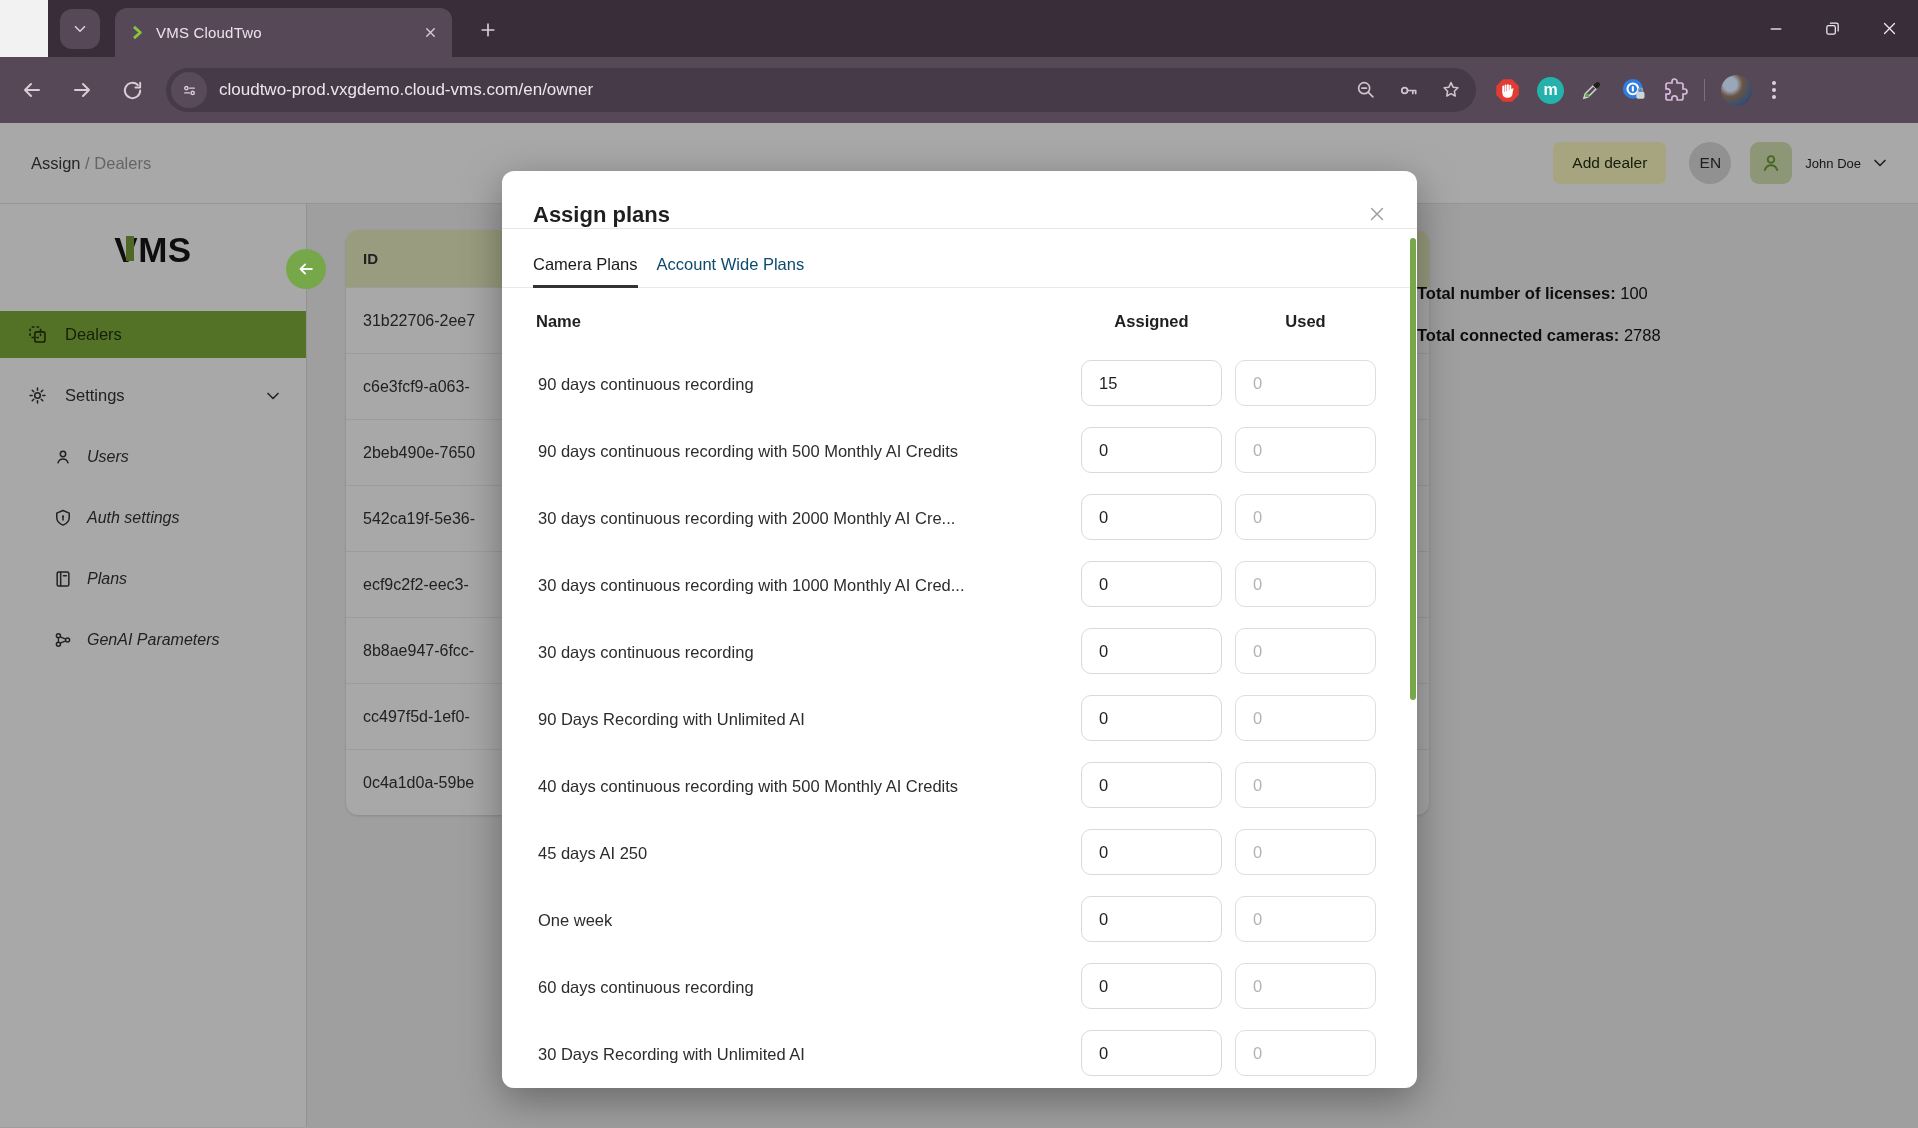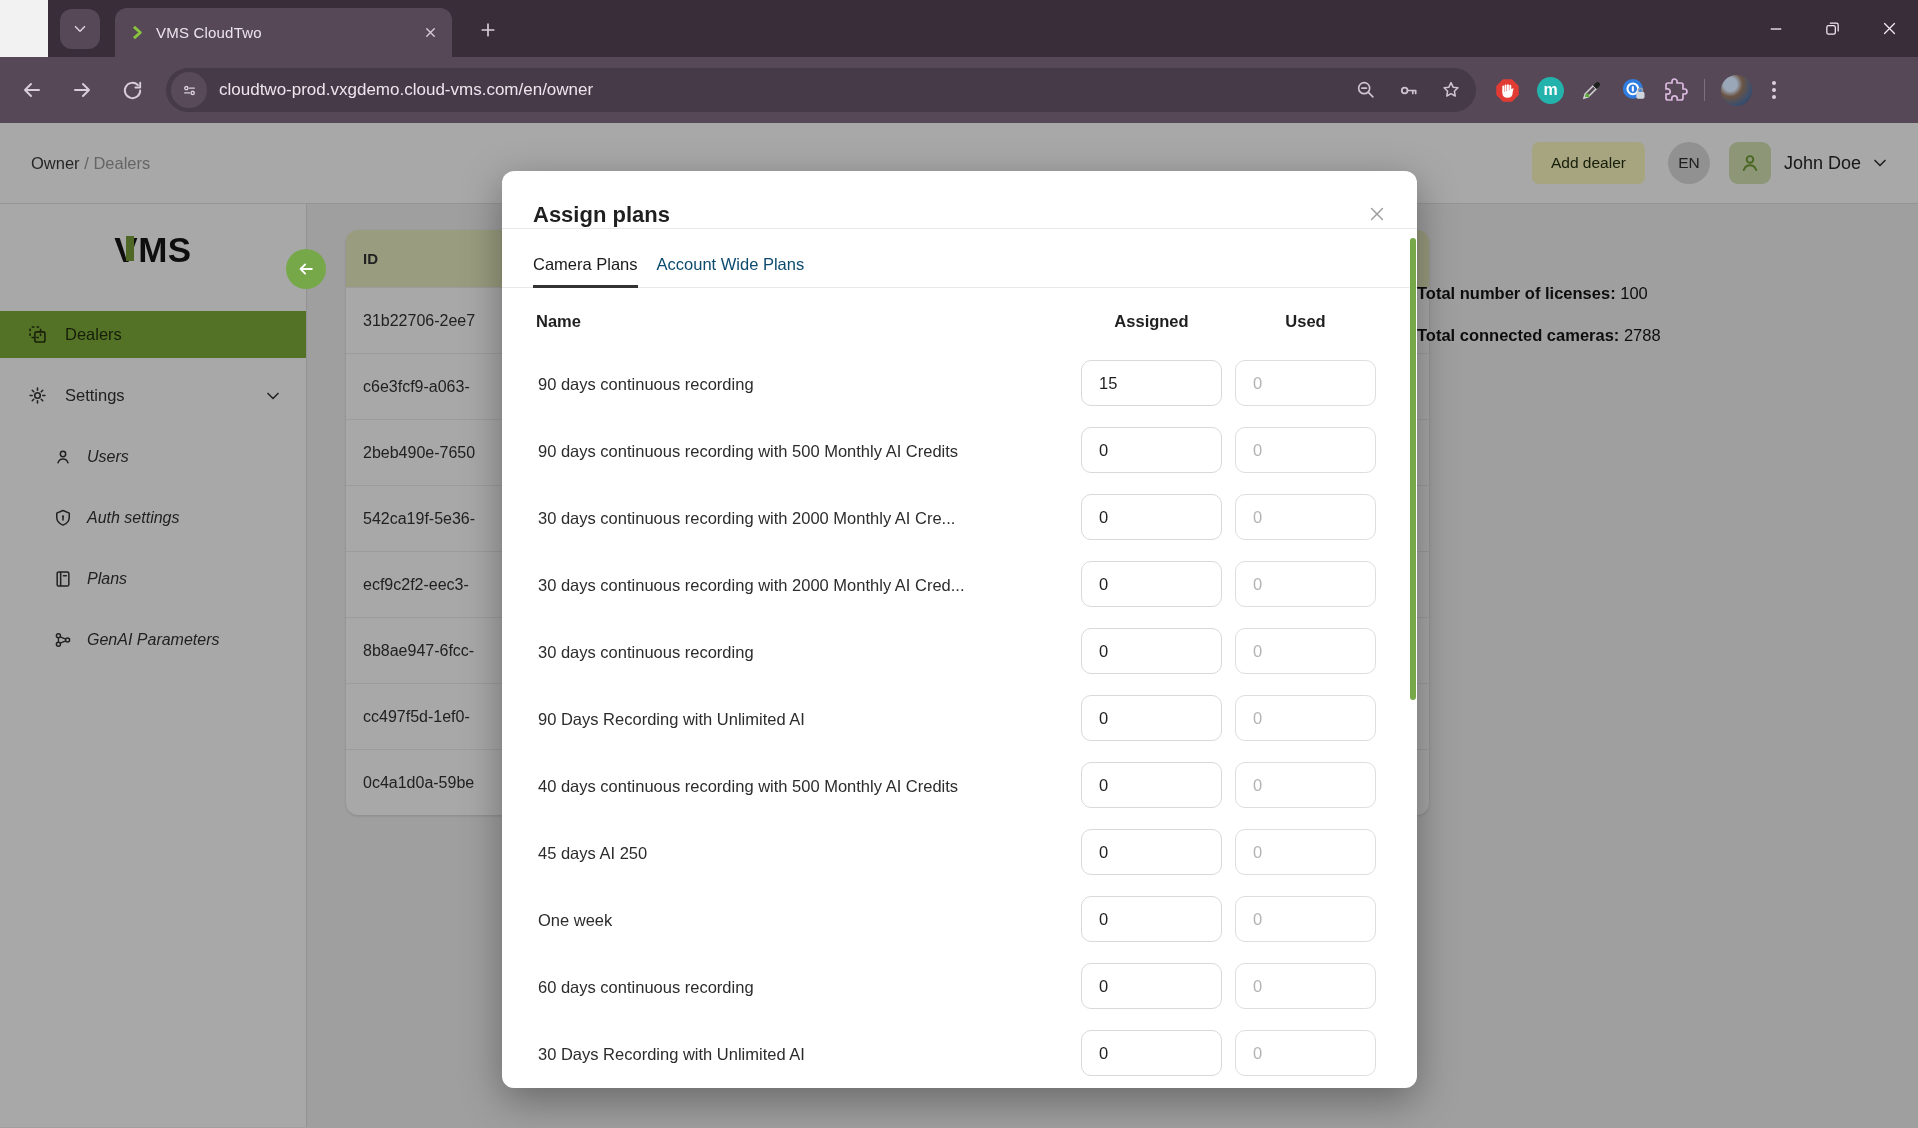--- a/index.html
+++ b/index.html
@@ -35,21 +35,21 @@
 
   
   .page{position:absolute;top:123px;left:0;right:0;bottom:0;background:#f2f2f2;}
   .page-header{height:81px;background:#fff;border-bottom:1px solid #e2e2e2;display:flex;align-items:center;padding:0 28px 0 31px;}
   .breadcrumb{font-size:16.5px;color:#9a9a9a;}
   .crumb-root{color:#3a3a3a;cursor:pointer;}
   .hdr-right{margin-left:auto;display:flex;align-items:center;}
   .btn-add{height:42px;padding:0 19px;border:none;border-radius:7px;background:#fef9c3;color:#233010;font-size:15.5px;cursor:pointer;}
   .lang-badge{width:42px;height:42px;border-radius:50%;background:#dcdcdc;color:#2e2e2e;font-size:15.5px;display:flex;align-items:center;justify-content:center;margin-left:23px;cursor:pointer;}
   .user-avatar{width:42px;height:42px;border-radius:9px;background:#d6e5b5;color:#6f9d35;display:flex;align-items:center;justify-content:center;margin-left:19px;}
-  .user-name{margin-left:13px;font-size:18px;color:#262626;}
+  .user-name{margin-left:13px;font-size:13px;color:#262626;}
   .user-chevron{margin-left:9px;color:#333;display:flex;cursor:pointer;}
 
   .page-body{display:flex;height:calc(100% - 82px);}
   .sidebar{position:relative;width:307px;background:#fff;border-right:1px solid #dedede;flex:none;}
   .logo{position:relative;width:110px;margin:26px auto 0;font-size:35px;font-weight:bold;color:#161616;letter-spacing:.5px;text-align:center;}
   .logo-stem{position:absolute;left:28px;top:6px;width:8px;height:25px;background:#7a9e3b;}
   .collapse-btn{position:absolute;right:-20px;top:45px;width:40px;height:40px;border:none;border-radius:50%;background:#76a84a;color:#fff;display:flex;align-items:center;justify-content:center;cursor:pointer;z-index:2;}
   .menu{position:absolute;top:107px;left:0;right:0;}
   .mi{height:47px;display:flex;align-items:center;padding-left:27px;color:#333;font-size:16.5px;margin-bottom:14px;cursor:pointer;position:relative;}
   .mi .lbl{margin-left:17px;}
@@ -222,21 +222,21 @@
           <i></i>
           <i></i>
           <i></i>
         </span>
     </div>
   </div>
 
   <div class="page">
     <div class="page-header">
       <span class="breadcrumb">
-        <span class="crumb-root">Owner</span><span> / </span><span>Dealers</span>
+        <span class="crumb-root">Assign</span><span> / </span><span>Dealers</span>
       </span>
       <span class="hdr-right">
         <button class="btn-add">Add dealer</button>
         <span class="lang-badge">EN</span>
         <span class="user-avatar">
             <span class="ic">
               <svg width="24" height="24" viewBox="0 0 24 24">
                 <circle cx="12" cy="8.4" r="3.3" fill="none" stroke="currentColor" stroke-width="1.9"></circle>
                 <path d="M5.8 19c1.2-3.3 3.9-4.8 6.2-4.8s5 1.5 6.2 4.8" fill="none" stroke="currentColor" stroke-width="1.9" stroke-linecap="round"></path>
               </svg>
@@ -407,21 +407,21 @@
           <input class="num used" type="text" disabled="" value="0" style="">
         </div>
 
         <div class="plan-row">
           <div class="plan-name">30 days continuous recording with 2000 Monthly AI Cre...</div>
           <input class="num assigned" type="text" value="0" style="">
           <input class="num used" type="text" disabled="" value="0" style="">
         </div>
 
         <div class="plan-row">
-          <div class="plan-name">30 days continuous recording with 2000 Monthly AI Cred...</div>
+          <div class="plan-name">30 days continuous recording with 1000 Monthly AI Cred...</div>
           <input class="num assigned" type="text" value="0" style="">
           <input class="num used" type="text" disabled="" value="0" style="">
         </div>
 
         <div class="plan-row">
           <div class="plan-name">30 days continuous recording</div>
           <input class="num assigned" type="text" value="0" style="">
           <input class="num used" type="text" disabled="" value="0" style="">
         </div>
 

